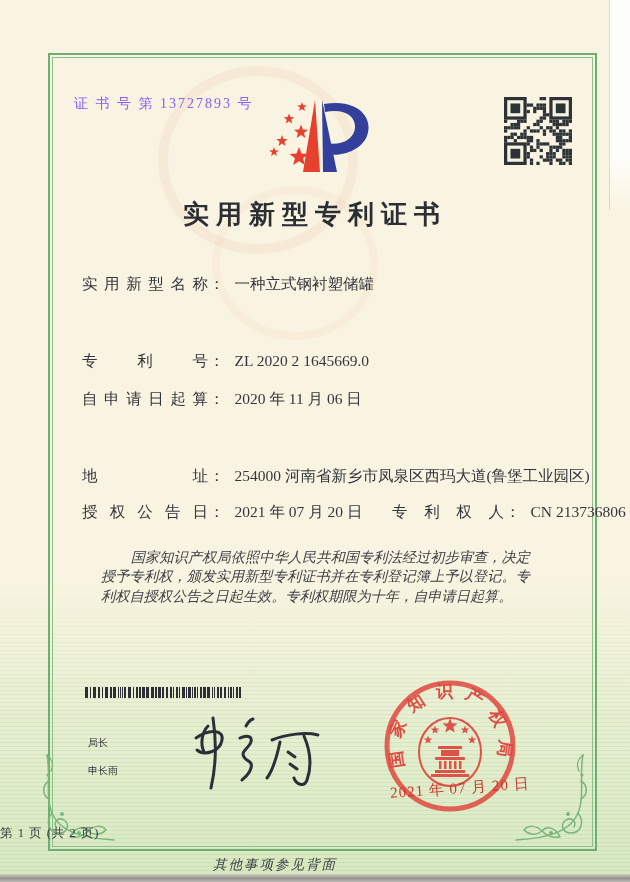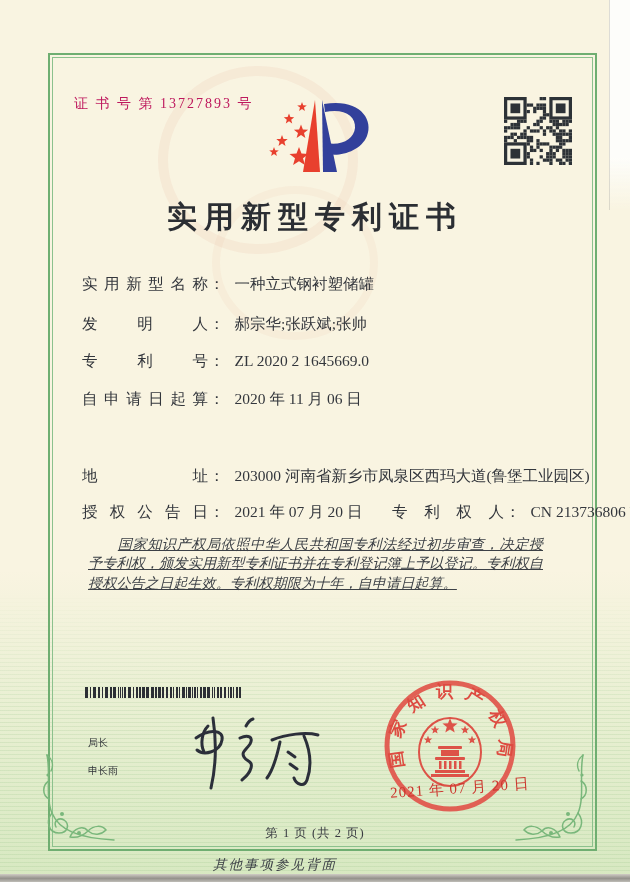--- a/index.html
+++ b/index.html
@@ -28,59 +28,59 @@
     position:absolute;left:48px;top:53px;width:545px;height:794px;
     border:2px solid #6fae71;
   }
   .border-inner{position:absolute;inset:2px;border:1px solid #8cc18d;}
   
   .wm{position:absolute;border-radius:50%;pointer-events:none;}
   .wm1{left:158px;top:66px;width:180px;height:168px;border:10px solid rgba(223,128,106,.09);}
   .wm2{left:212px;top:186px;width:150px;height:138px;border:8px solid rgba(223,128,106,.06);}
   .cert-no{
     position:absolute;left:74px;top:95px;
-    font-size:14px;letter-spacing:2px;color:#be185d;white-space:nowrap;
+    font-size:14px;letter-spacing:2px;color:#8b5cf6;white-space:nowrap;
   }
   .logo{position:absolute;left:262px;top:94px;}
   .qr{position:absolute;left:504px;top:97px;}
   .title{
     position:absolute;left:0;width:630px;top:197px;text-align:center;
-    font-size:30px;font-weight:600;letter-spacing:7px;color:#2b2e33;
+    font-size:26px;font-weight:600;letter-spacing:7px;color:#2b2e33;
   }
   .frow{
     position:absolute;left:82px;font-size:15.5px;color:#33363c;white-space:nowrap;line-height:1.15;
   }
   .flabel{
     display:inline-block;width:126px;vertical-align:bottom;
     text-align:justify;text-align-last:justify;-moz-text-align-last:justify;
   }
   .fcolon{margin:0 10px 0 1px;}
   .pair2{position:absolute;left:310px;top:0;white-space:nowrap;}
   .pair2 .flabel{width:112px;}
   .bodytext{
     position:absolute;left:84px;top:531px;width:463px;
     font-size:14.2px;line-height:19.3px;color:#3c4046;
     text-align:justify;font-style:italic;
   }
-  .bodytext p{margin:4px;text-indent:2.1em;text-decoration:underline;}
+  .bodytext p{margin:17px;text-indent:2.1em;}
   .barcode{position:absolute;left:85px;top:687px;}
   .sig-block{
     position:absolute;left:88px;top:729px;
     font-family:"Liberation Sans","DejaVu Sans",sans-serif;
     font-size:10px;color:#2e3136;line-height:28px;
   }
   .signature{position:absolute;left:180px;top:712px;}
   .seal{position:absolute;left:382px;top:678px;}
   .seal-date{
     position:absolute;left:390px;top:779px;width:140px;
     font-size:15px;color:#cc372e;letter-spacing:1px;white-space:nowrap;
     transform:rotate(-4deg);
   }
   .page-info{
-    position:absolute;left:0;width:630px;top:825px;text-align:center;
+    position:absolute;left:0;width:630px;top:825px;
     font-size:12.5px;color:#383b41;letter-spacing:1px;
   }
   .back-note{
     position:absolute;left:0;width:550px;top:856px;text-align:center;
     font-size:13.5px;color:#3c4046;font-style:italic;letter-spacing:2px;
   }
   .corner{position:absolute;width:82px;height:95px;}
   .corner-left{left:36px;top:753px;}
   .corner-right{left:512px;top:753px;transform:scaleX(-1);}
   
@@ -307,31 +307,28 @@
       <rect x="0" y="44.800000000000004" width="22.400000000000002" height="22.400000000000002" fill="#2d3237"></rect>
       <rect x="3.2" y="48" width="16" height="16" fill="#f7f3e2"></rect>
       <rect x="6.4" y="51.2" width="9.600000000000001" height="9.600000000000001" fill="#2d3237"></rect>
     </svg>
 
   <div class="title">实用新型专利证书</div>
 
   <div class="frow" style="top:275px">
     <span class="flabel">实用新型名称</span><span class="fcolon">：</span><span class="fvalue">一种立式钢衬塑储罐</span>
   </div>
-  <div class="frow" style="top:315px">
-    <span class="flabel">发明人</span><span class="fcolon">：</span><span class="fvalue">郝宗华;张跃斌;张帅</span>
-  </div>
   <div class="frow" style="top:352px">
     <span class="flabel">专利号</span><span class="fcolon">：</span><span class="fvalue">ZL 2020 2 1645669.0</span>
   </div>
   <div class="frow" style="top:390px">
     <span class="flabel">自申请日起算</span><span class="fcolon">：</span><span class="fvalue">2020 年 11 月 06 日</span>
   </div>
   <div class="frow" style="top:467px">
-    <span class="flabel">地址</span><span class="fcolon">：</span><span class="fvalue">203000 河南省新乡市凤泉区西玛大道(鲁堡工业园区)</span>
+    <span class="flabel">地址</span><span class="fcolon">：</span><span class="fvalue">254000 河南省新乡市凤泉区西玛大道(鲁堡工业园区)</span>
   </div>
   <div class="frow" style="top:503px">
     <span class="flabel">授权公告日</span><span class="fcolon">：</span><span class="fvalue">2021 年 07 月 20 日</span>
     <span class="pair2">
       <span class="flabel">专利权人</span><span class="fcolon">：</span><span class="fvalue">CN 213736806 U</span>
     </span>
   </div>
 
   <div class="bodytext">
     <p>国家知识产权局依照中华人民共和国专利法经过初步审查，决定授予专利权，颁发实用新型专利证书并在专利登记簿上予以登记。专利权自授权公告之日起生效。专利权期限为十年，自申请日起算。</p>

